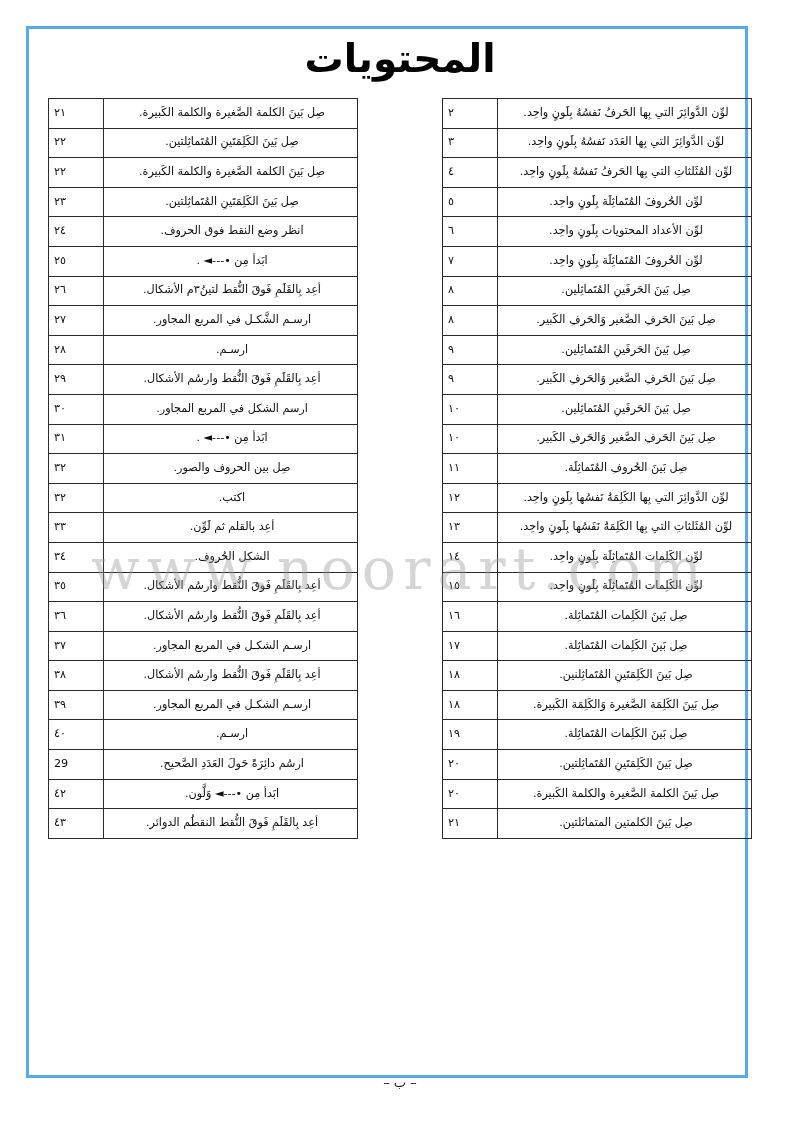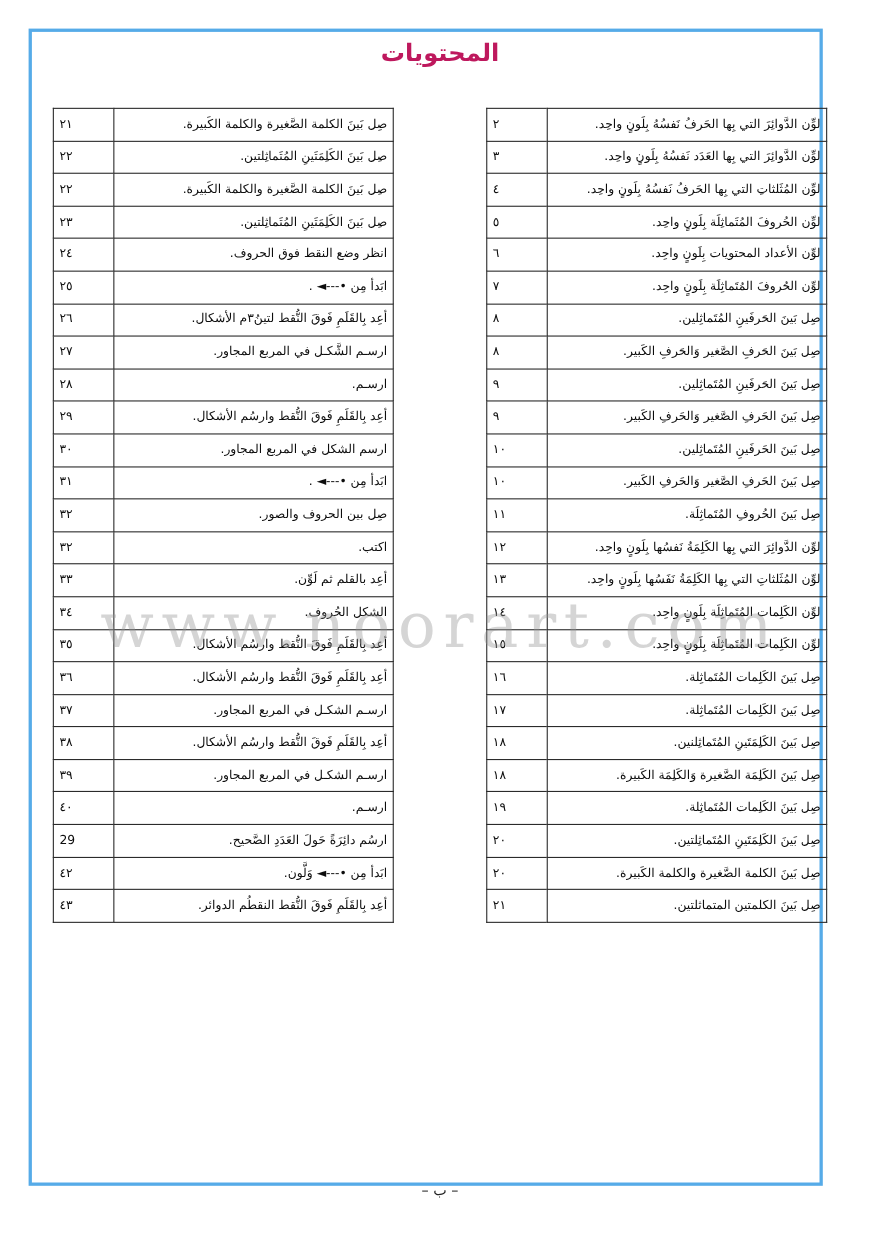--- a/index.html
+++ b/index.html
@@ -27,23 +27,23 @@
     background: #ffffff;
   }
 
   
   #page-title {
     position: absolute;
     left: 0;
     right: 0;
     top: 36px;
     text-align: center;
-    font-size: 22px;
+    font-size: 39px;
     font-weight: bold;
-    color: #be185d;
+    color: #000000;
     letter-spacing: 0px;
     direction: rtl;
   }
 
   
   #toc-area {
     position: absolute;
     left: 48px;
     right: 48px;
     top: 98px;
@@ -69,21 +69,21 @@
     line-height: 1.15;
     white-space: nowrap;
     overflow: hidden;
   }
   .col-page {
     width: 44px;
     text-align: left;
     font-size: 12px;
   }
   .col-text {
-    text-align: right;
+    text-align: center;
     padding-left: 8px !important;
   }
 
   
   #page-footer {
     position: absolute;
     left: 0;
     right: 0;
     bottom: 42px;
     text-align: center;

